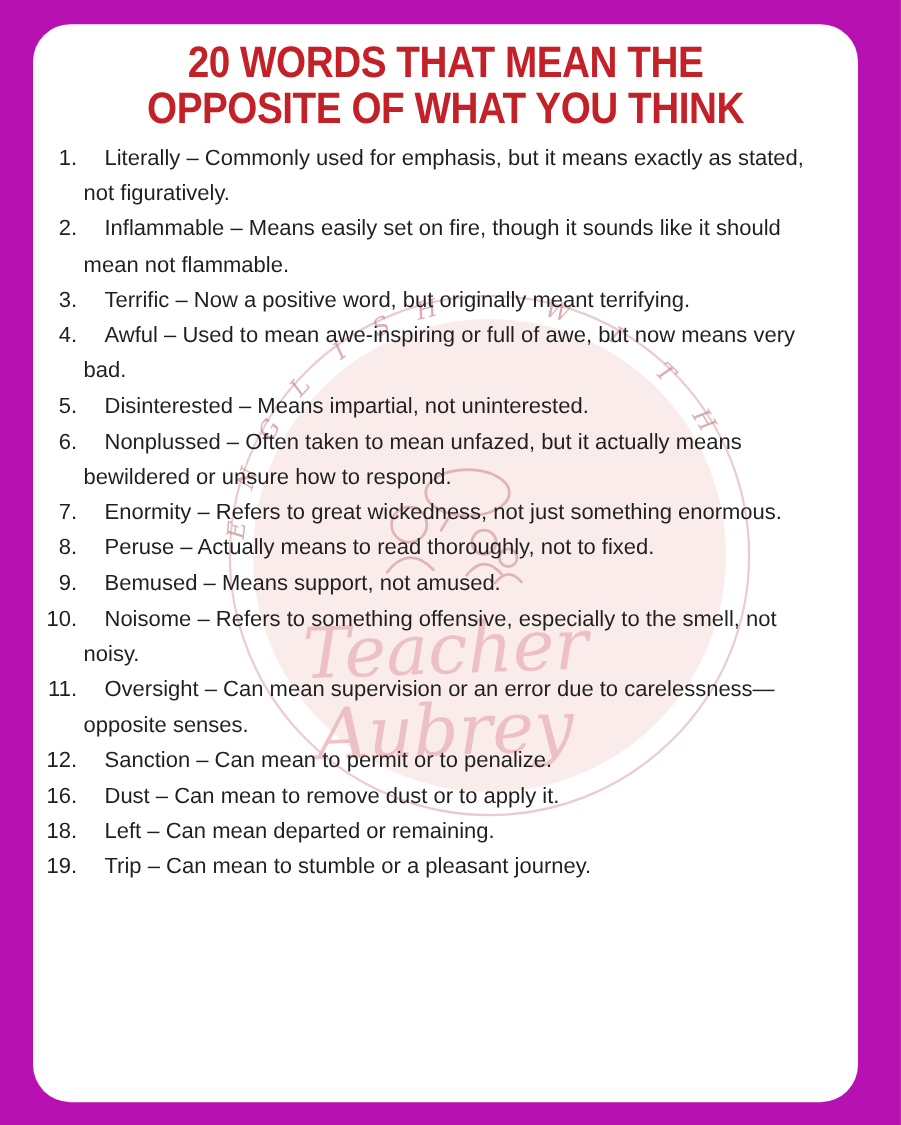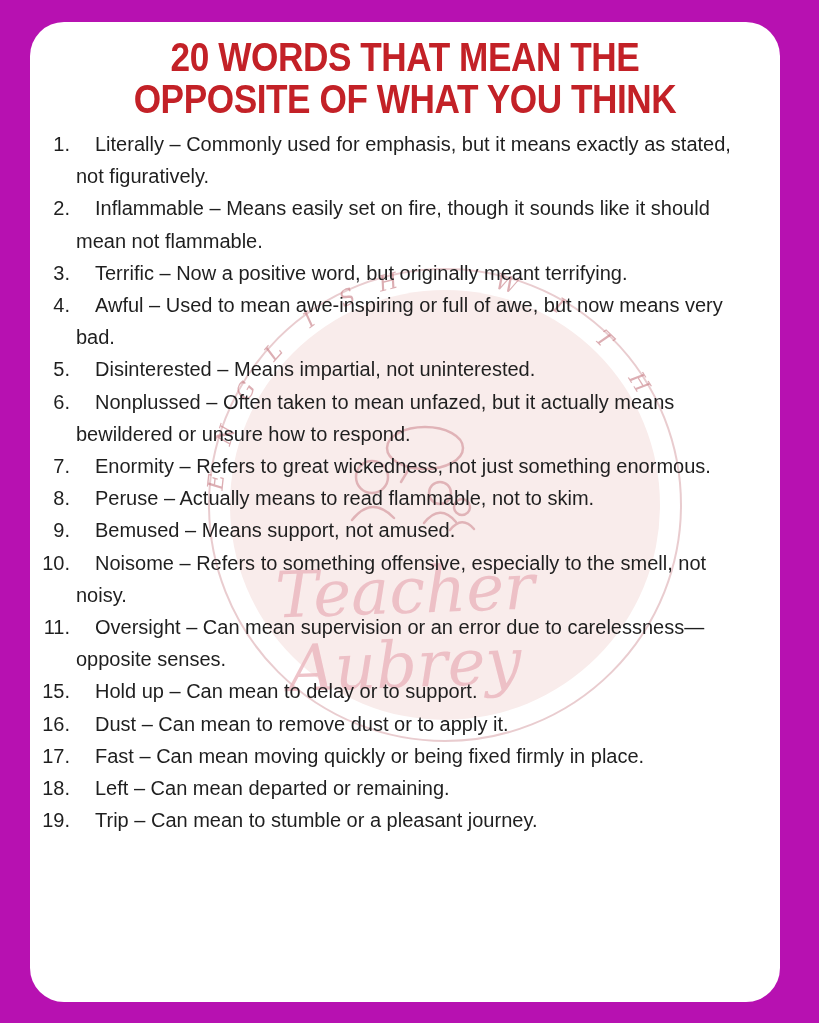--- a/index.html
+++ b/index.html
@@ -124,45 +124,41 @@
         <div class="list-item">
           <span class="item-number">6.</span>
           <div class="item-content"><span class="item-term">Nonplussed –</span> <span>Often taken to mean unfazed, but it actually means bewildered or unsure how to respond.</span></div>
         </div>
         <div class="list-item">
           <span class="item-number">7.</span>
           <div class="item-content"><span class="item-term">Enormity –</span> <span>Refers to great wickedness, not just something enormous.</span></div>
         </div>
         <div class="list-item">
           <span class="item-number">8.</span>
-          <div class="item-content"><span class="item-term">Peruse –</span> <span>Actually means to read flammable, not to skim.</span></div>
+          <div class="item-content"><span class="item-term">Peruse –</span> <span>Actually means to read thoroughly, not to fixed.</span></div>
         </div>
         <div class="list-item">
           <span class="item-number">9.</span>
           <div class="item-content"><span class="item-term">Bemused –</span> <span>Means support, not amused.</span></div>
         </div>
         <div class="list-item">
           <span class="item-number">10.</span>
           <div class="item-content"><span class="item-term">Noisome –</span> <span>Refers to something offensive, especially to the smell, not noisy.</span></div>
         </div>
         <div class="list-item">
           <span class="item-number">11.</span>
           <div class="item-content"><span class="item-term">Oversight</span> <span>– Can mean supervision or an error due to carelessness— opposite senses.</span></div>
         </div>
         <div class="list-item">
-          <span class="item-number">15.</span>
-          <div class="item-content"><span class="item-term">Hold up</span> <span>– Can mean to delay or to support.</span></div>
+          <span class="item-number">12.</span>
+          <div class="item-content"><span class="item-term">Sanction</span> <span>– Can mean to permit or to penalize.</span></div>
         </div>
         <div class="list-item">
           <span class="item-number">16.</span>
           <div class="item-content"><span class="item-term">Dust</span> <span>– Can mean to remove dust or to apply it.</span></div>
-        </div>
-        <div class="list-item">
-          <span class="item-number">17.</span>
-          <div class="item-content"><span class="item-term">Fast</span> <span>– Can mean moving quickly or being fixed firmly in place.</span></div>
         </div>
         <div class="list-item">
           <span class="item-number">18.</span>
           <div class="item-content"><span class="item-term">Left</span> <span>– Can mean departed or remaining.</span></div>
         </div>
         <div class="list-item">
           <span class="item-number">19.</span>
           <div class="item-content"><span class="item-term">Trip</span> <span>– Can mean to stumble or a pleasant journey.</span></div>
         </div>
       </div>

